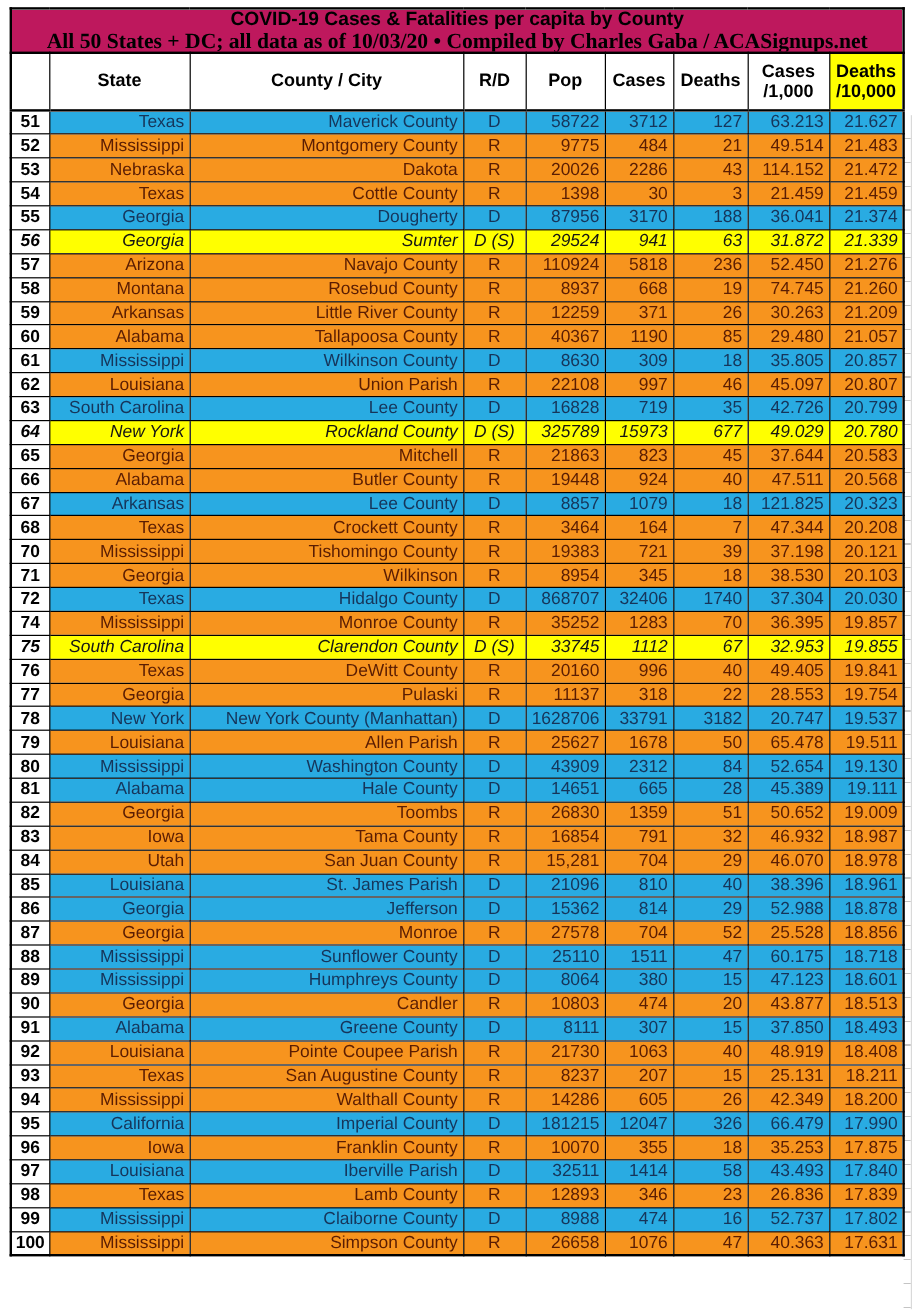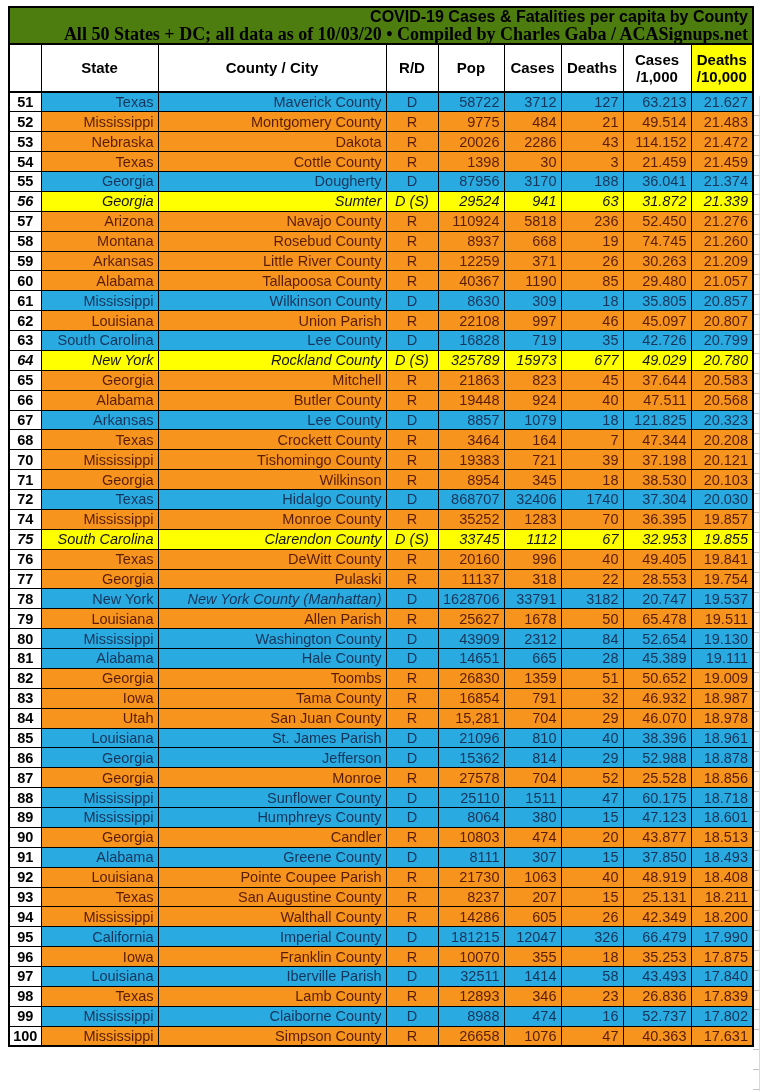--- a/index.html
+++ b/index.html
@@ -12,21 +12,21 @@
     border-collapse:collapse;table-layout:fixed;
     border:2px solid #000;
   }
   .sheet th,.sheet td{
     border:1px solid #000;
     padding:0 4px;
     overflow:hidden;white-space:nowrap;
     box-sizing:border-box;
   }
   .titlecell{
-    background:#4d7c0f;color:#000;text-align:right;
+    background:#be185d;color:#000;text-align:center;
     border:2px solid #000 !important;
     height:28px;vertical-align:middle;padding:1px 2px;
   }
   .titlecell .t1{font-size:16px;font-weight:bold;line-height:18px;}
   .titlecell .t2{font-size:18px;font-weight:bold;line-height:17px;font-family:Liberation Serif, serif;}
   tr.colhead th{
     background:#ffffff;color:#000;font-size:15px;font-weight:bold;
     text-align:center;vertical-align:middle;height:48px;
     line-height:1.15;white-space:pre-line;
     border-bottom:2px solid #000;
@@ -36,21 +36,21 @@
   tbody td{font-size:14.5px;line-height:18px;vertical-align:middle;}
   tr.pD td{background:#29ABE2;color:#16355a;}
   tr.pR td{background:#F7941E;color:#5a1d03;}
   tr.pS td{background:#FFFF00;color:#151515;font-style:italic;}
   tbody td.rank{
     background:#ffffff !important;color:#000 !important;
     font-weight:bold;text-align:center;padding:0 2px;
   }
   td.al-r{text-align:right;}
   td.al-c{text-align:center;}
-  td.county.it{font-style:italic;margin-top:18px;}
+  td.county.it{margin-top:18px;}
   .gutter-lines{
     position:absolute;left:753px;top:96px;width:6px;height:995px;
     background:repeating-linear-gradient(to bottom,
       #ffffff 0px,#ffffff 18.9px,#c4c4c4 18.9px,#c4c4c4 19.88px);
     border-right:1px solid #d9d9d9;
   }
 </style>
 </head>
 <body>
 

